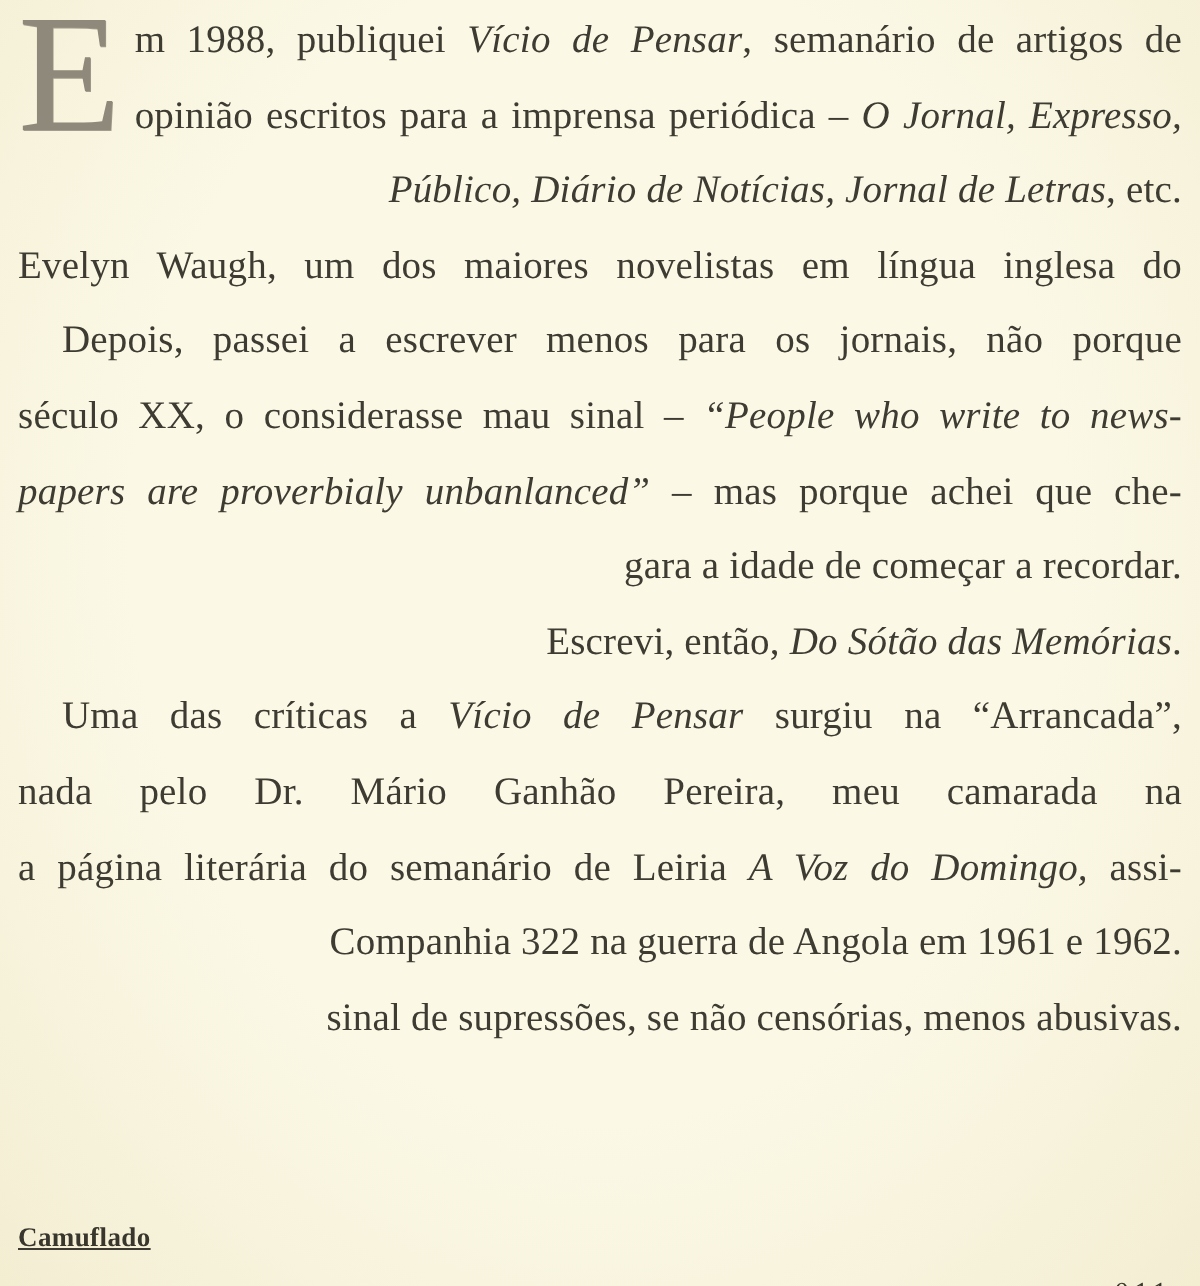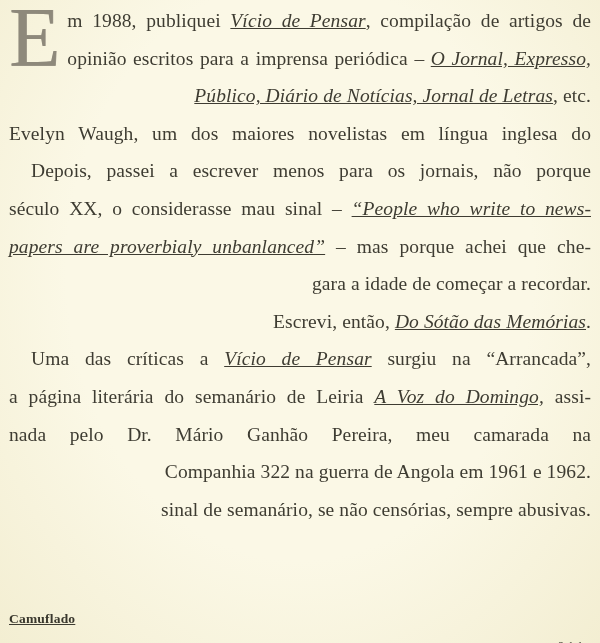--- a/index.html
+++ b/index.html
@@ -35,21 +35,20 @@
   }
   .line.just {
     text-align: justify;
     text-align-last: justify;
   }
   .line.indent {
     text-indent: 22px;
   }
   .line em {
     font-style: italic;
-    text-decoration: underline;
   }
   .dropcap {
     float: left;
     font-size: 84px;
     line-height: 63px;
     height: 63px;
     margin: 4px 7px 0 0;
     color: #8e897b;
     text-shadow: 0.4px 0.4px 0 #a29d8e;
   }
@@ -76,41 +75,41 @@
     margin-top: 28px;
   }
 </style>
 </head>
 <body>
 
 <div class="page">
   <div class="text-block">
       <div class="para">
         <span class="dropcap">E</span>
-        <div class="line just"><span>m 1988, publiquei </span><em>Vício de Pensar</em><span>, compilação de artigos de</span></div>
+        <div class="line just"><span>m 1988, publiquei </span><em>Vício de Pensar</em><span>, semanário de artigos de</span></div>
         <div class="line just"><span>opinião escritos para a imprensa periódica – </span><em>O Jornal, Expresso,</em></div>
         <div class="line"><em>Público, Diário de Notícias, Jornal de Letras</em><span>, etc.</span></div>
       </div>
       <div class="para">
         <div class="line just"><span>Evelyn Waugh, um dos maiores novelistas em língua inglesa do</span></div>
         <div class="line just indent"><span>Depois, passei a escrever menos para os jornais, não porque</span></div>
         <div class="line just"><span>século XX, o considerasse mau sinal – </span><em>“People who write to news-</em></div>
         <div class="line just"><em>papers are proverbialy unbanlanced”</em><span> – mas porque achei que che-</span></div>
         <div class="line"><span>gara a idade de começar a recordar.</span></div>
       </div>
       <div class="para">
         <div class="line indent"><span>Escrevi, então, </span><em>Do Sótão das Memórias</em><span>.</span></div>
       </div>
       <div class="para">
         <div class="line just indent"><span>Uma das críticas a </span><em>Vício de Pensar</em><span> surgiu na “Arrancada”,</span></div>
+        <div class="line just"><span>nada pelo Dr. Mário Ganhão Pereira, meu camarada na</span></div>
         <div class="line just"><span>a página literária do semanário de Leiria </span><em>A Voz do Domingo,</em><span> assi-</span></div>
-        <div class="line just"><span>nada pelo Dr. Mário Ganhão Pereira, meu camarada na</span></div>
         <div class="line"><span>Companhia 322 na guerra de Angola em 1961 e 1962.</span></div>
       </div>
       <div class="para">
-        <div class="line"><span>sinal de semanário, se não censórias, sempre abusivas.</span></div>
+        <div class="line"><span>sinal de supressões, se não censórias, menos abusivas.</span></div>
       </div>
     </div>
   <div class="footer">
     <span class="footer-title">Camuflado</span>
     <span class="page-number">011</span>
   </div>
 </div>
 
 </body></html>

